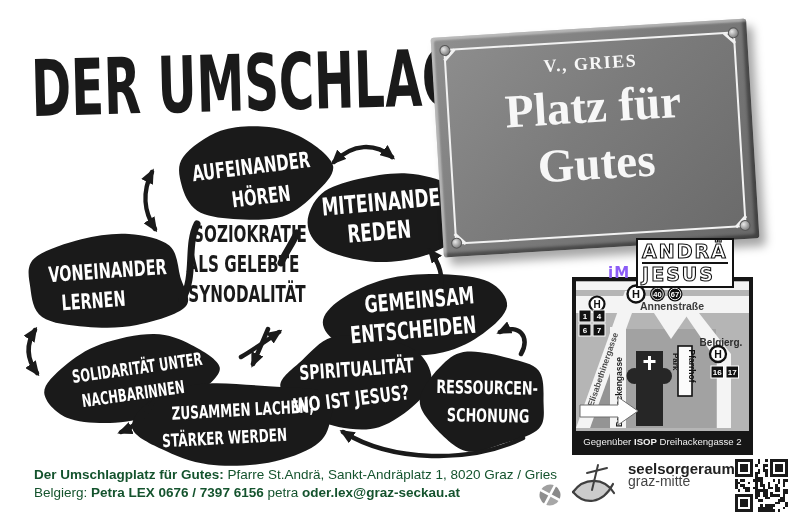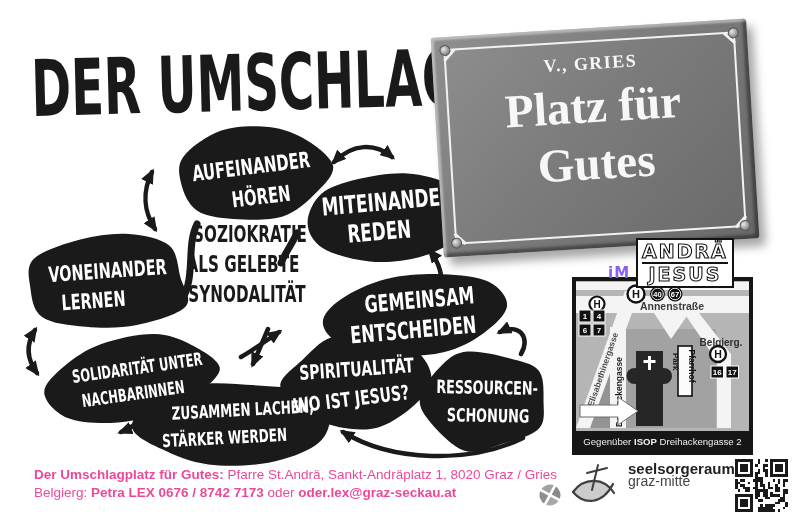--- a/index.html
+++ b/index.html
@@ -40,28 +40,28 @@
           font-family:"Liberation Serif",serif;font-weight:700;}
   #plaque .district{margin-top:25px;font-size:18px;letter-spacing:1.5px;}
   #plaque .big{font-size:47px;line-height:50px;margin-top:7px;}
 
   
   #foyer{position:absolute;left:608px;top:238px;z-index:3;display:flex;align-items:flex-end;gap:6px;}
   #foyer .im{font-family:"DejaVu Sans",sans-serif;font-weight:700;font-size:15px;color:#8b5cf6;
           padding-bottom:6px;letter-spacing:1px;}
   #foyer .box{border:2.5px solid #121212;background:#fff;padding:1px 4px;}
   #foyer .row{font-family:"DejaVu Sans",sans-serif;font-weight:700;font-size:19px;line-height:21px;
-          letter-spacing:2px;color:#fff;-webkit-text-stroke:1.1px #121212;text-align:center;}
+          letter-spacing:2px;color:#fff;-webkit-text-stroke:1.1px #121212;}
   #foyer .row.first{border-bottom:2px solid #121212;}
 
   
   #map-svg{position:absolute;left:572px;top:277px;width:181px;height:178px;z-index:2;}
 
   
-  #footer{position:absolute;left:34px;top:466px;font-size:13.5px;line-height:18px;color:#ec4899;}
+  #footer{position:absolute;left:34px;top:466px;font-size:13.5px;line-height:18px;color:#14532d;}
   #footer b{font-weight:700;}
 
   
   #logo-circle{position:absolute;left:538px;top:483px;width:24px;height:24px;}
   #logo-fish{position:absolute;left:570px;top:462px;width:46px;height:46px;}
   #logo-text{position:absolute;left:628px;top:461px;color:#222;}
   #logo-text .l1{font-weight:700;font-size:15px;line-height:15px;}
   #logo-text .l2{font-size:14px;line-height:11px;color:#444;}
   #qr{position:absolute;left:735px;top:459px;width:53px;height:53px;}
 </style>
@@ -233,21 +233,21 @@
 
     <g>
       <polygon points="8,128 46,128 46,120 66,134 46,148 46,140 8,140" fill="#ffffff" stroke="#6d6d6d" stroke-width="1"></polygon>
     </g>
 
     <text class="mapf" font-size="9.6" fill="#f0f0f0" text-anchor="middle" x="90.5" y="168"><tspan font-weight="normal">Gegenüber </tspan><tspan font-weight="bold">ISOP</tspan><tspan font-weight="normal"> Dreihackengasse 2</tspan></text>
   </svg>
 
   <div id="footer">
     <div><b>Der Umschlagplatz für Gutes:</b><span> Pfarre St.Andrä, Sankt-Andräplatz 1, 8020 Graz / Gries</span></div>
-    <div><span>Belgierg: </span><b>Petra LEX 0676 / 8742 7173</b><span> oder </span><b>oder.lex@graz-seckau.at</b></div>
+    <div><span>Belgierg: </span><b>Petra LEX 0676 / 7397 6156</b><span> petra </span><b>oder.lex@graz-seckau.at</b></div>
   </div>
 
   <svg id="logo-circle" viewBox="0 0 24 24">
     <g transform="translate(12,12) rotate(28)">
       <path d="M0,0 L0,-10.5 A10.5,10.5 0 0 1 10.5,0 Z" fill="#8a8a8a"></path>
       <path d="M0,0 L10.5,0 A10.5,10.5 0 0 1 0,10.5 Z" fill="#a7a7a7"></path>
       <path d="M0,0 L0,10.5 A10.5,10.5 0 0 1 -10.5,0 Z" fill="#8f8f8f"></path>
       <path d="M0,0 L-10.5,0 A10.5,10.5 0 0 1 0,-10.5 Z" fill="#a0a0a0"></path>
       <rect x="-11.5" y="-1.3" width="23" height="2.6" fill="#ffffff"></rect>
       <rect x="-1.3" y="-11.5" width="2.6" height="23" fill="#ffffff"></rect>

